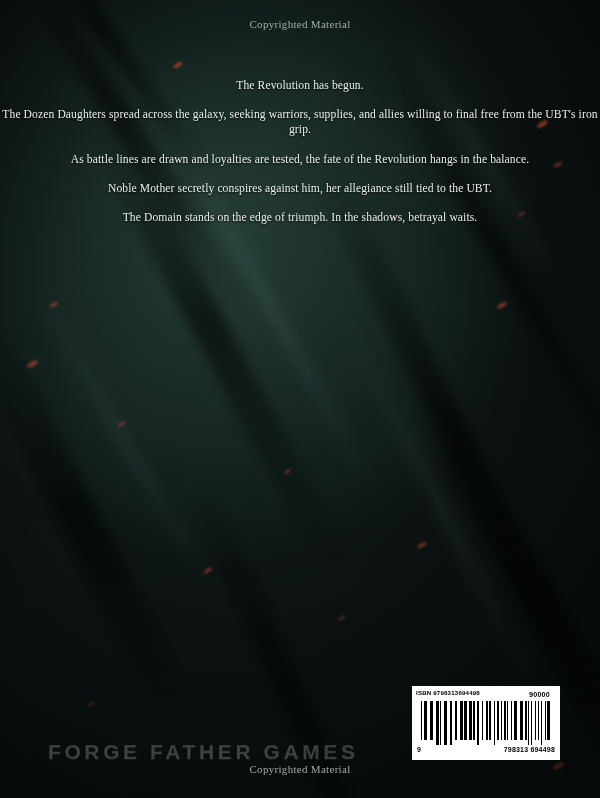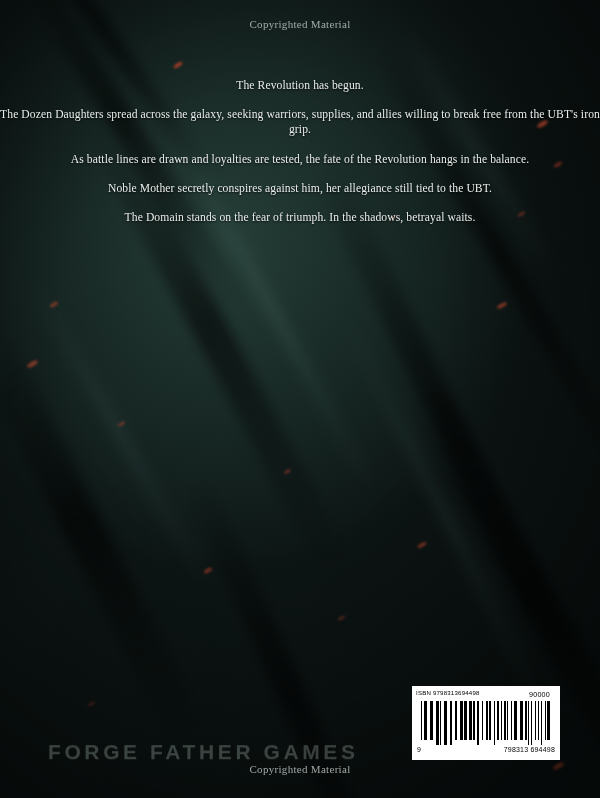--- a/index.html
+++ b/index.html
@@ -117,20 +117,21 @@
   .barcode-box {
     position: absolute;
     left: 412px;
     top: 686px;
     width: 148px;
     height: 74px;
     background: #ffffff;
     z-index: 7;
     padding: 3px 4px 2px 4px;
     box-sizing: border-box;
+    font-weight: bold;
   }
   .isbn-row {
     display: flex;
     justify-content: space-between;
     align-items: flex-start;
     font-family: "Liberation Sans", sans-serif;
     font-size: 6.1px;
     color: #000;
     letter-spacing: 0.2px;
     height: 10px;
@@ -200,26 +201,26 @@
   <div class="ember" style="left:90px;top:700px;width:3px;height:8px;background:rgba(201,69,46,0.35);transform:rotate(60deg);filter:blur(1px);"></div>
   <div class="ember" style="left:392px;top:214px;width:3px;height:7px;background:rgba(201,69,46,0.35);transform:rotate(60deg);filter:blur(1px);"></div>
 
   <div class="vignette"></div>
 
   <div class="copyright top">Copyrighted Material</div>
 
   <div class="blurb">
     <p>The Revolution has begun.</p>
     <p>The Dozen Daughters spread across the galaxy, seeking warriors,
-supplies, and allies willing to break free from the UBT's iron grip.</p>
+supplies, and allies willing to final free from the UBT's iron grip.</p>
     <p>As battle lines are drawn and loyalties are tested,
 the fate of the Revolution hangs in the balance.</p>
     <p>Noble Mother secretly conspires against him,
 her allegiance still tied to the UBT.</p>
-    <p>The Domain stands on the fear of triumph.
+    <p>The Domain stands on the edge of triumph.
 In the shadows, betrayal waits.</p>
   </div>
 
   <div class="publisher">FORGE FATHER GAMES</div>
 
   <div class="barcode-box">
     <div class="isbn-row">
       <span>ISBN 9798313694498</span>
       <span class="isbn-right">90000</span>
     </div>

